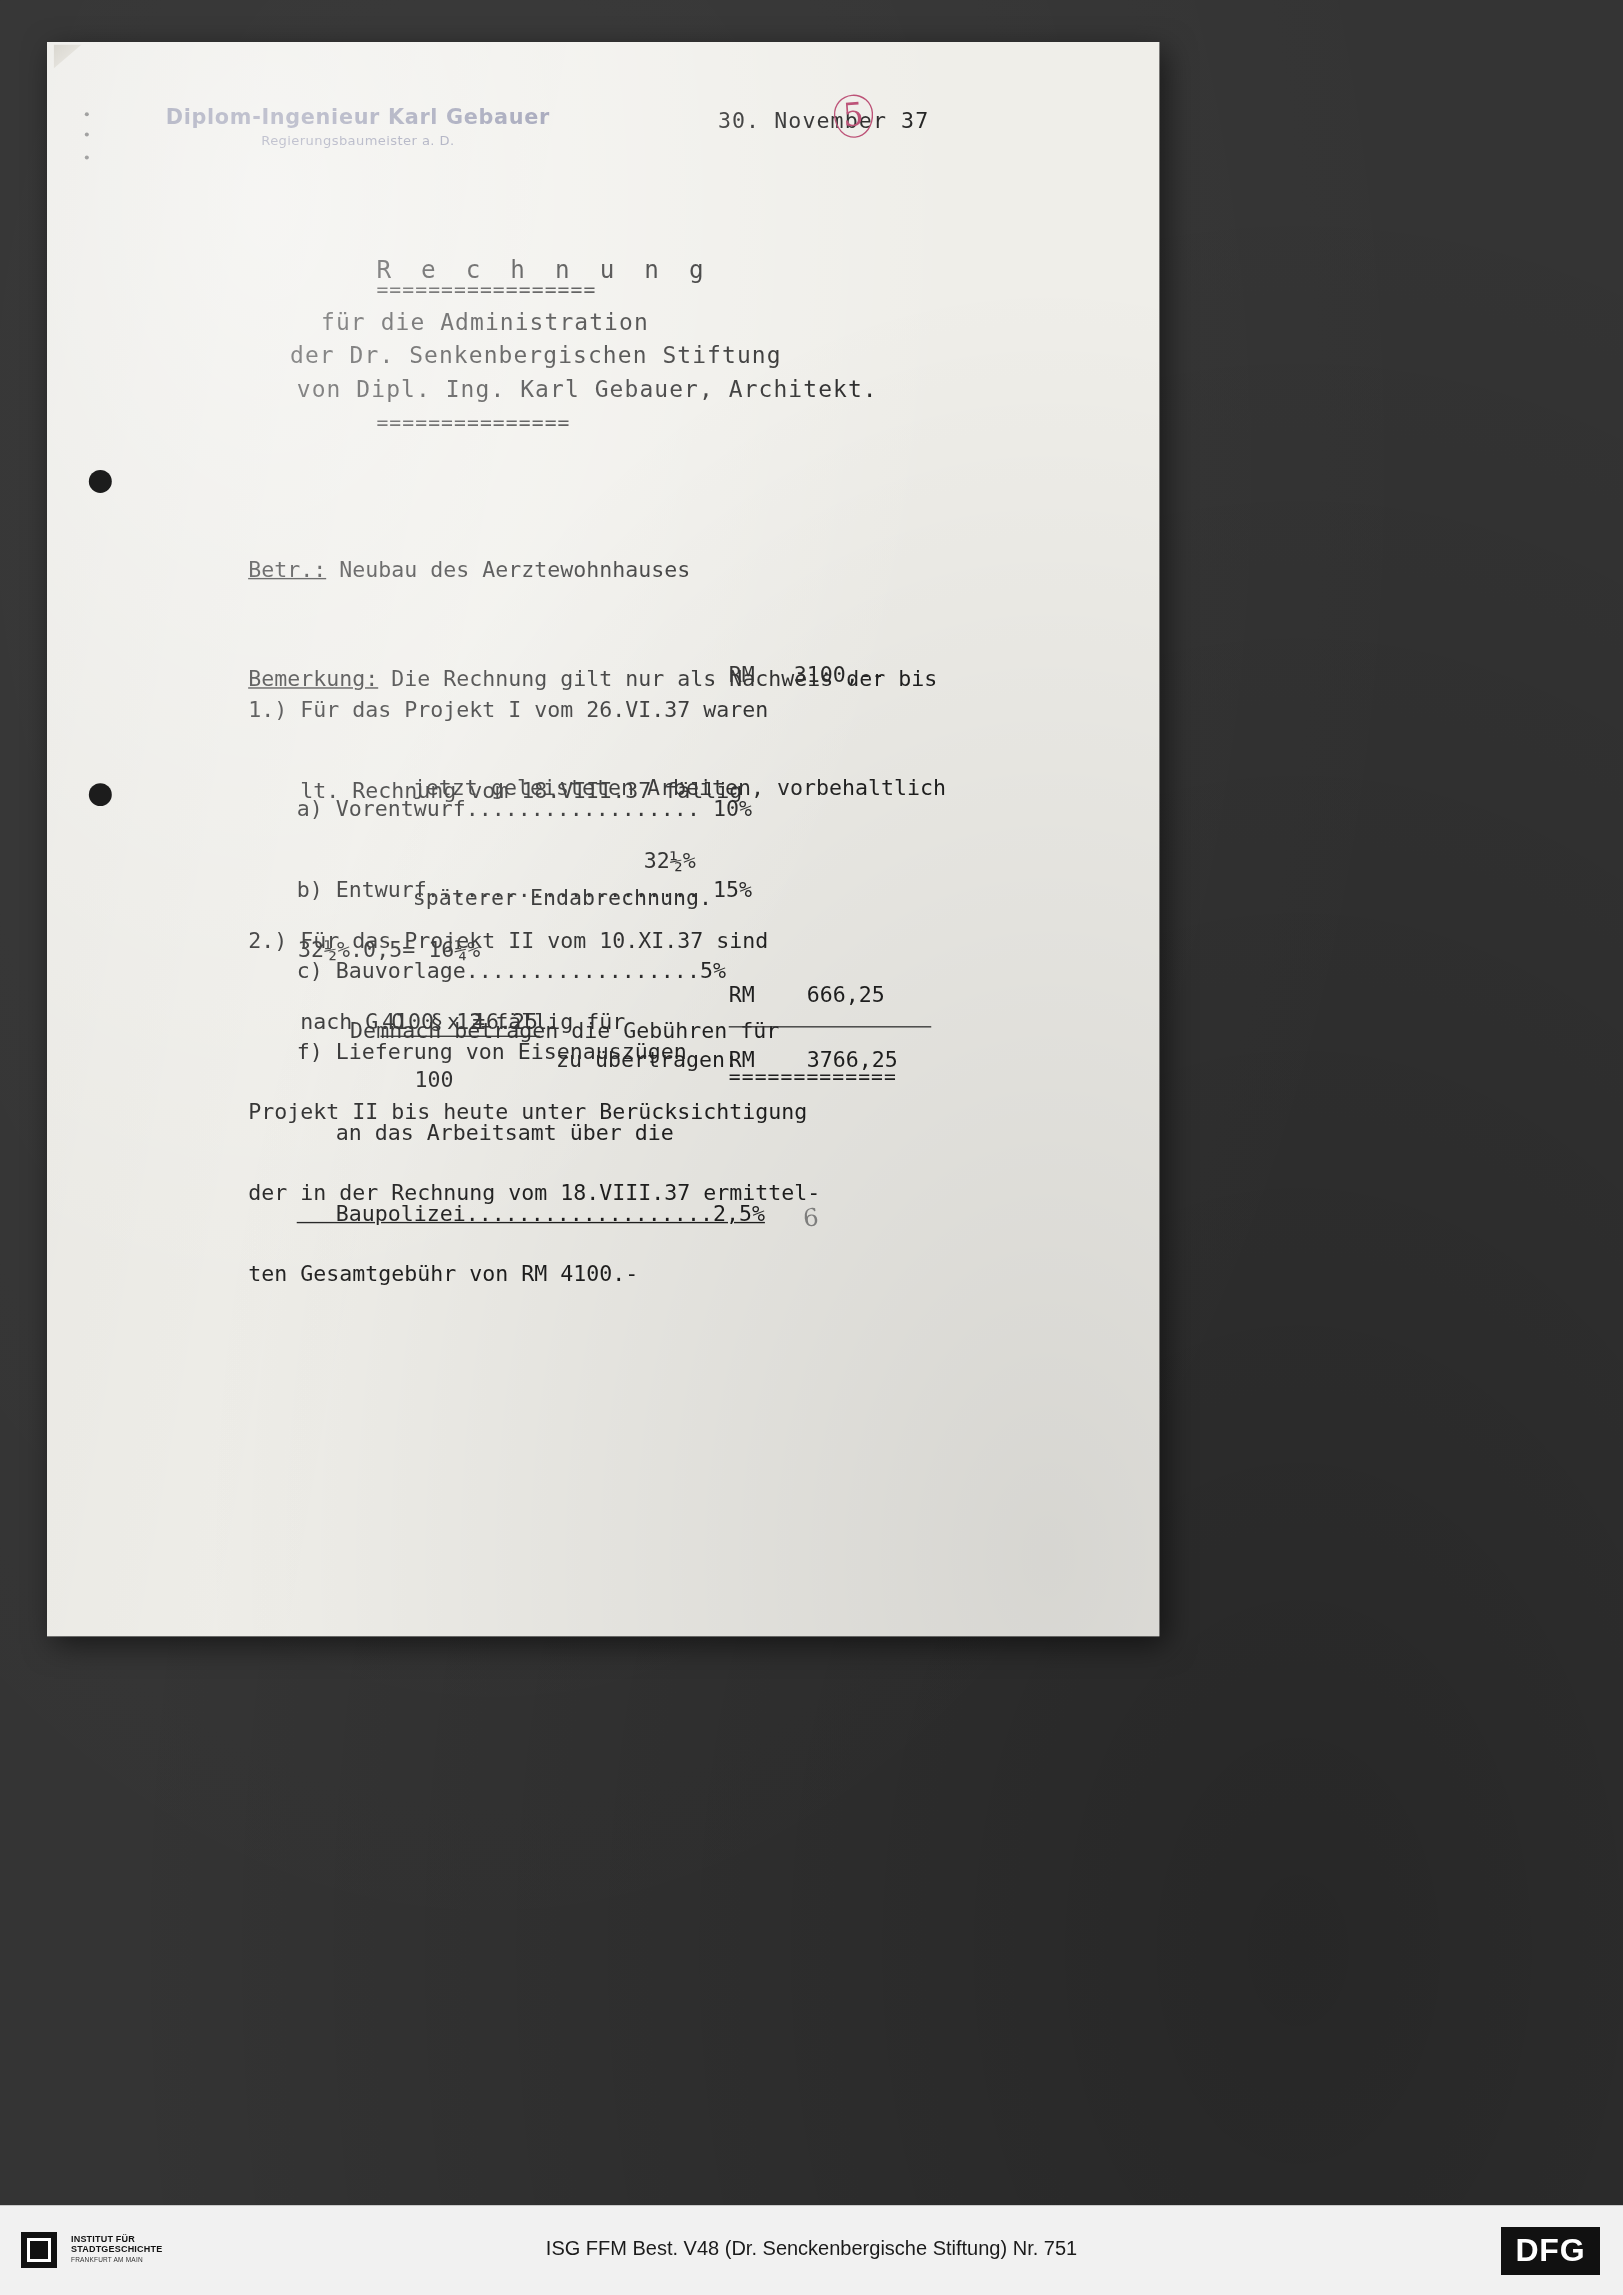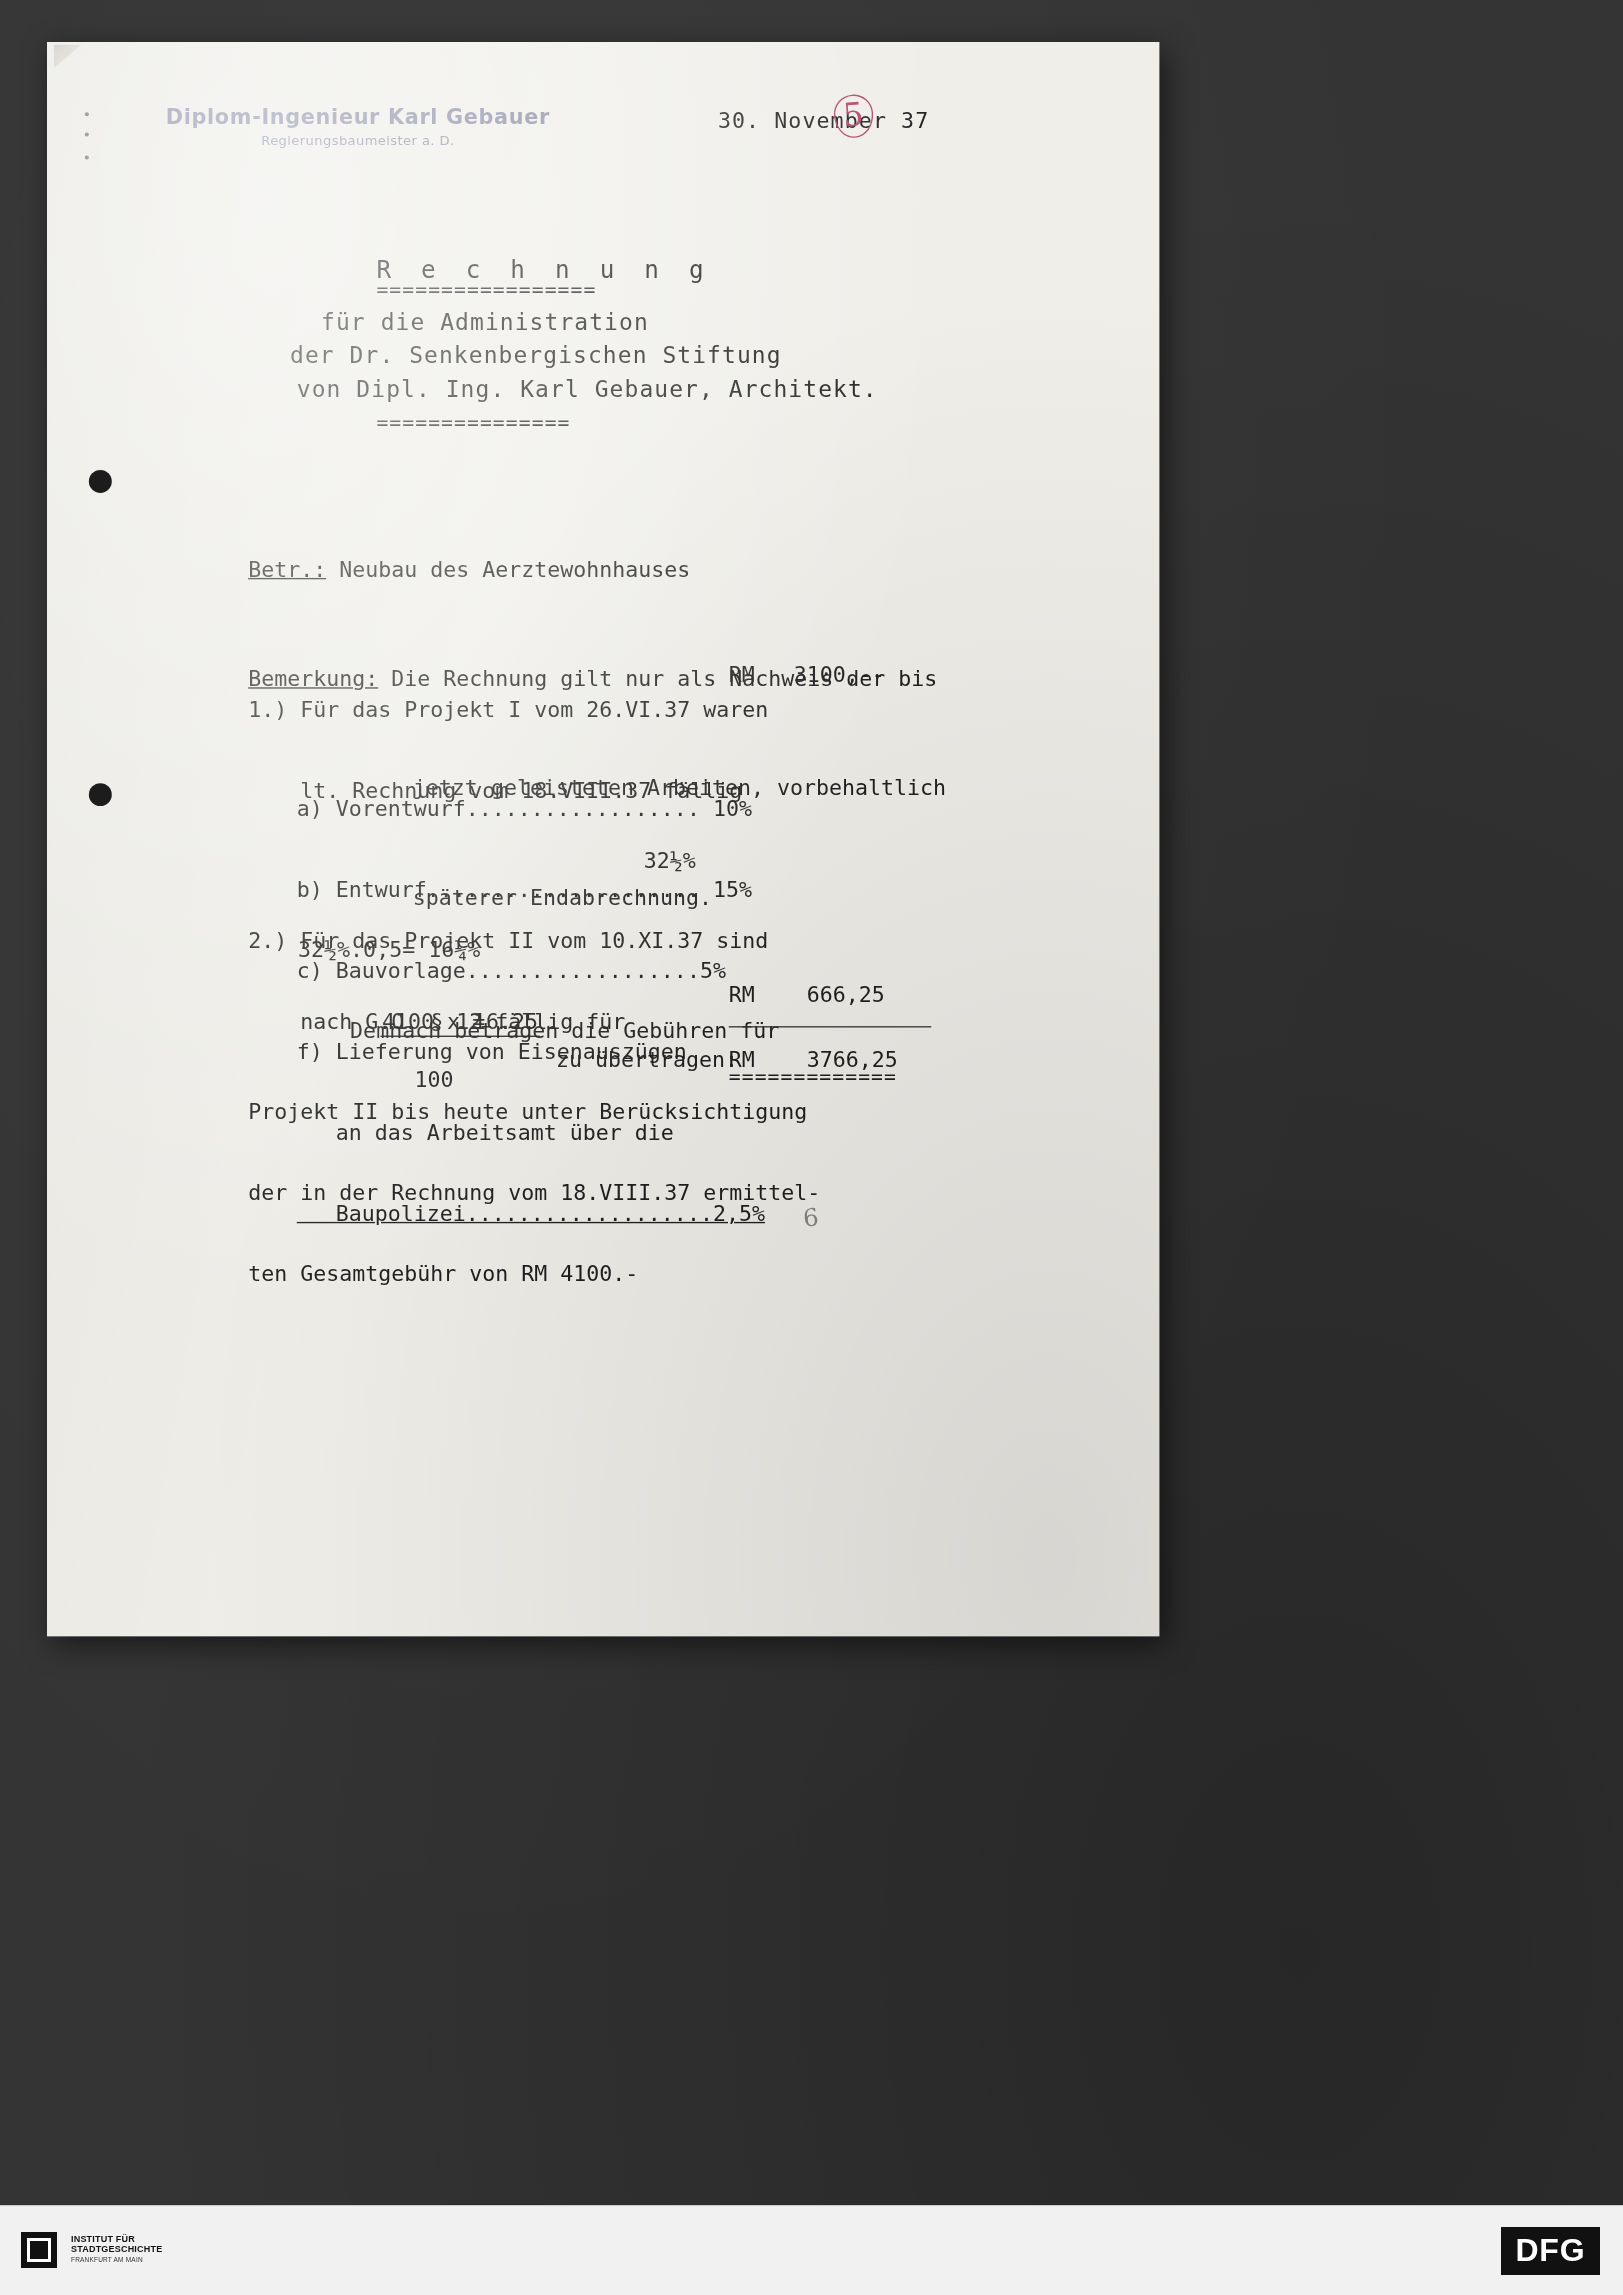--- a/index.html
+++ b/index.html
@@ -345,15 +345,16 @@
 
 <div id="footer-bar">
   <div id="isg-logo">
     <div class="isg-mark"></div>
     <div class="isg-text">
       <div>INSTITUT FÜR</div>
       <div>STADTGESCHICHTE</div>
       <div class="sub">FRANKFURT AM MAIN</div>
     </div>
   </div>
+  <div id="footer-caption">ISG FFM Best. V48 (Dr. Senckenbergische Stiftung) Nr. 751</div>
   <div id="dfg-logo">DFG</div>
 </div>
 
 
 </body></html>

